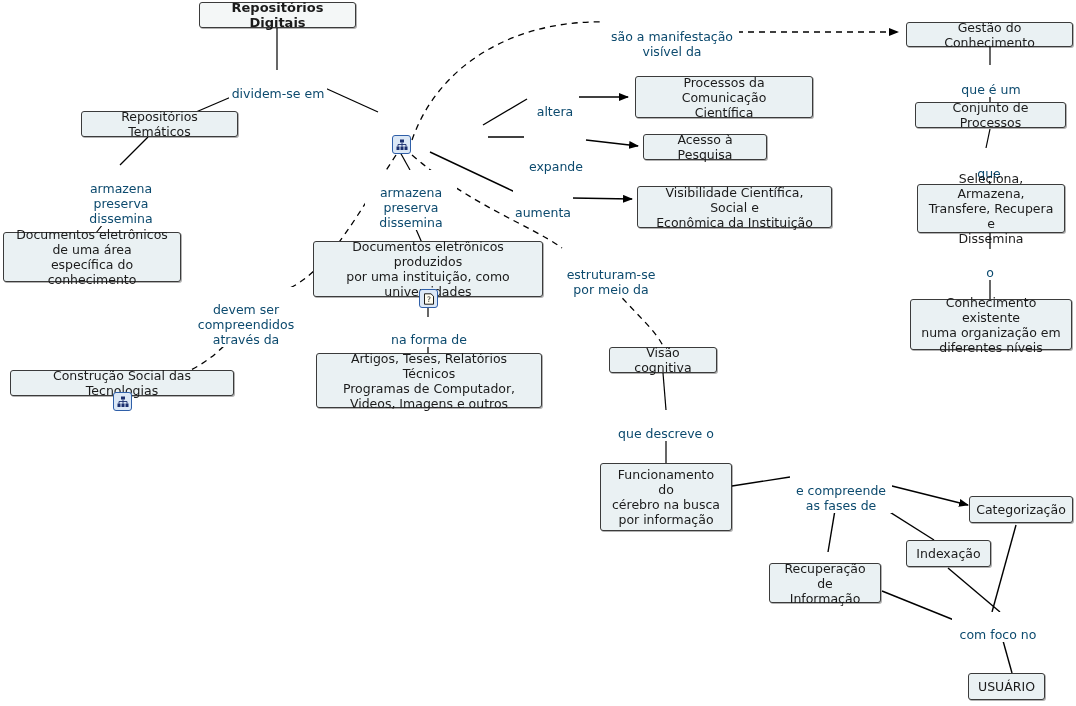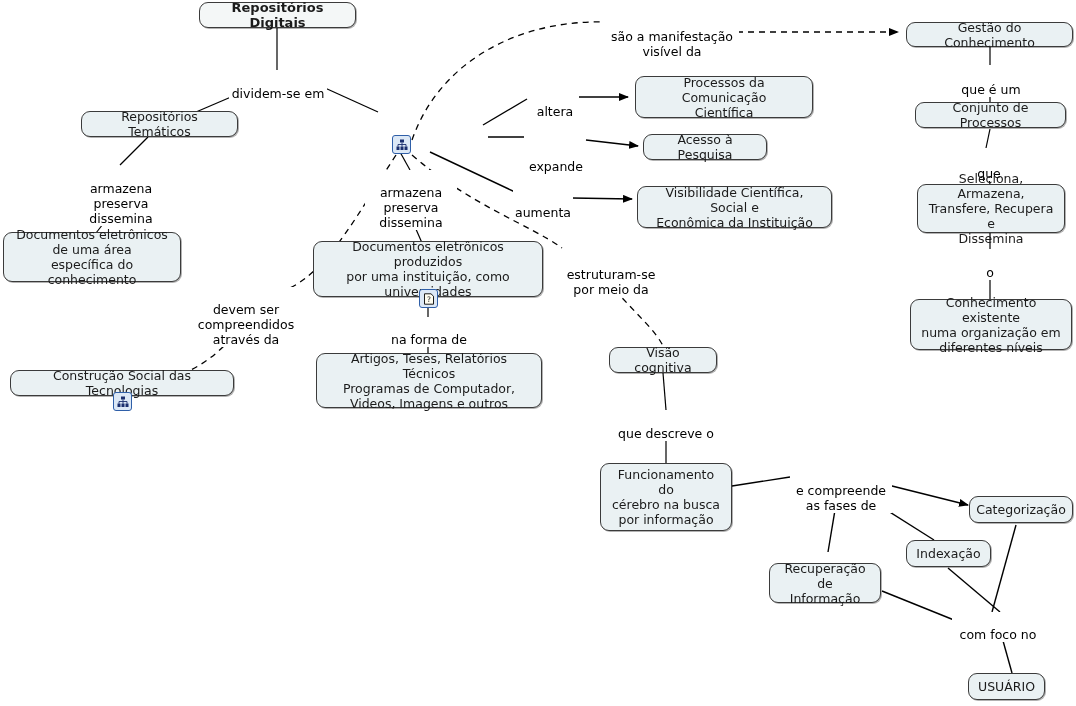--- a/index.html
+++ b/index.html
@@ -23,21 +23,21 @@
     top: 0;
     width: 1076px;
     height: 706px;
     pointer-events: none;
   }
   .node {
     position: absolute;
     box-sizing: border-box;
     background: #eaf1f3;
     border: 1px solid #3b3b3b;
-    border-radius: 9px;
+    border-radius: 3px;
     display: flex;
     align-items: center;
     justify-content: center;
     text-align: center;
     font-size: 12.5px;
     line-height: 15px;
     color: #1b1b1b;
     padding: 2px 8px;
     box-shadow: 1px 1px 0 rgba(0,0,0,0.30);
     white-space: pre-line;
@@ -45,21 +45,21 @@
   }
   .node.root {
     background: #f4f7f7;
     font-weight: bold;
     font-size: 13px;
   }
   .link-label {
     position: absolute;
     font-size: 12.5px;
     line-height: 15px;
-    color: #000000;
+    color: #0c4a6e;
     text-align: center;
     white-space: pre-line;
     background: #ffffff;
     z-index: 2;
     padding: 0 1px;
   }
   .nodeicon {
     position: absolute;
     width: 17px;
     height: 17px;

